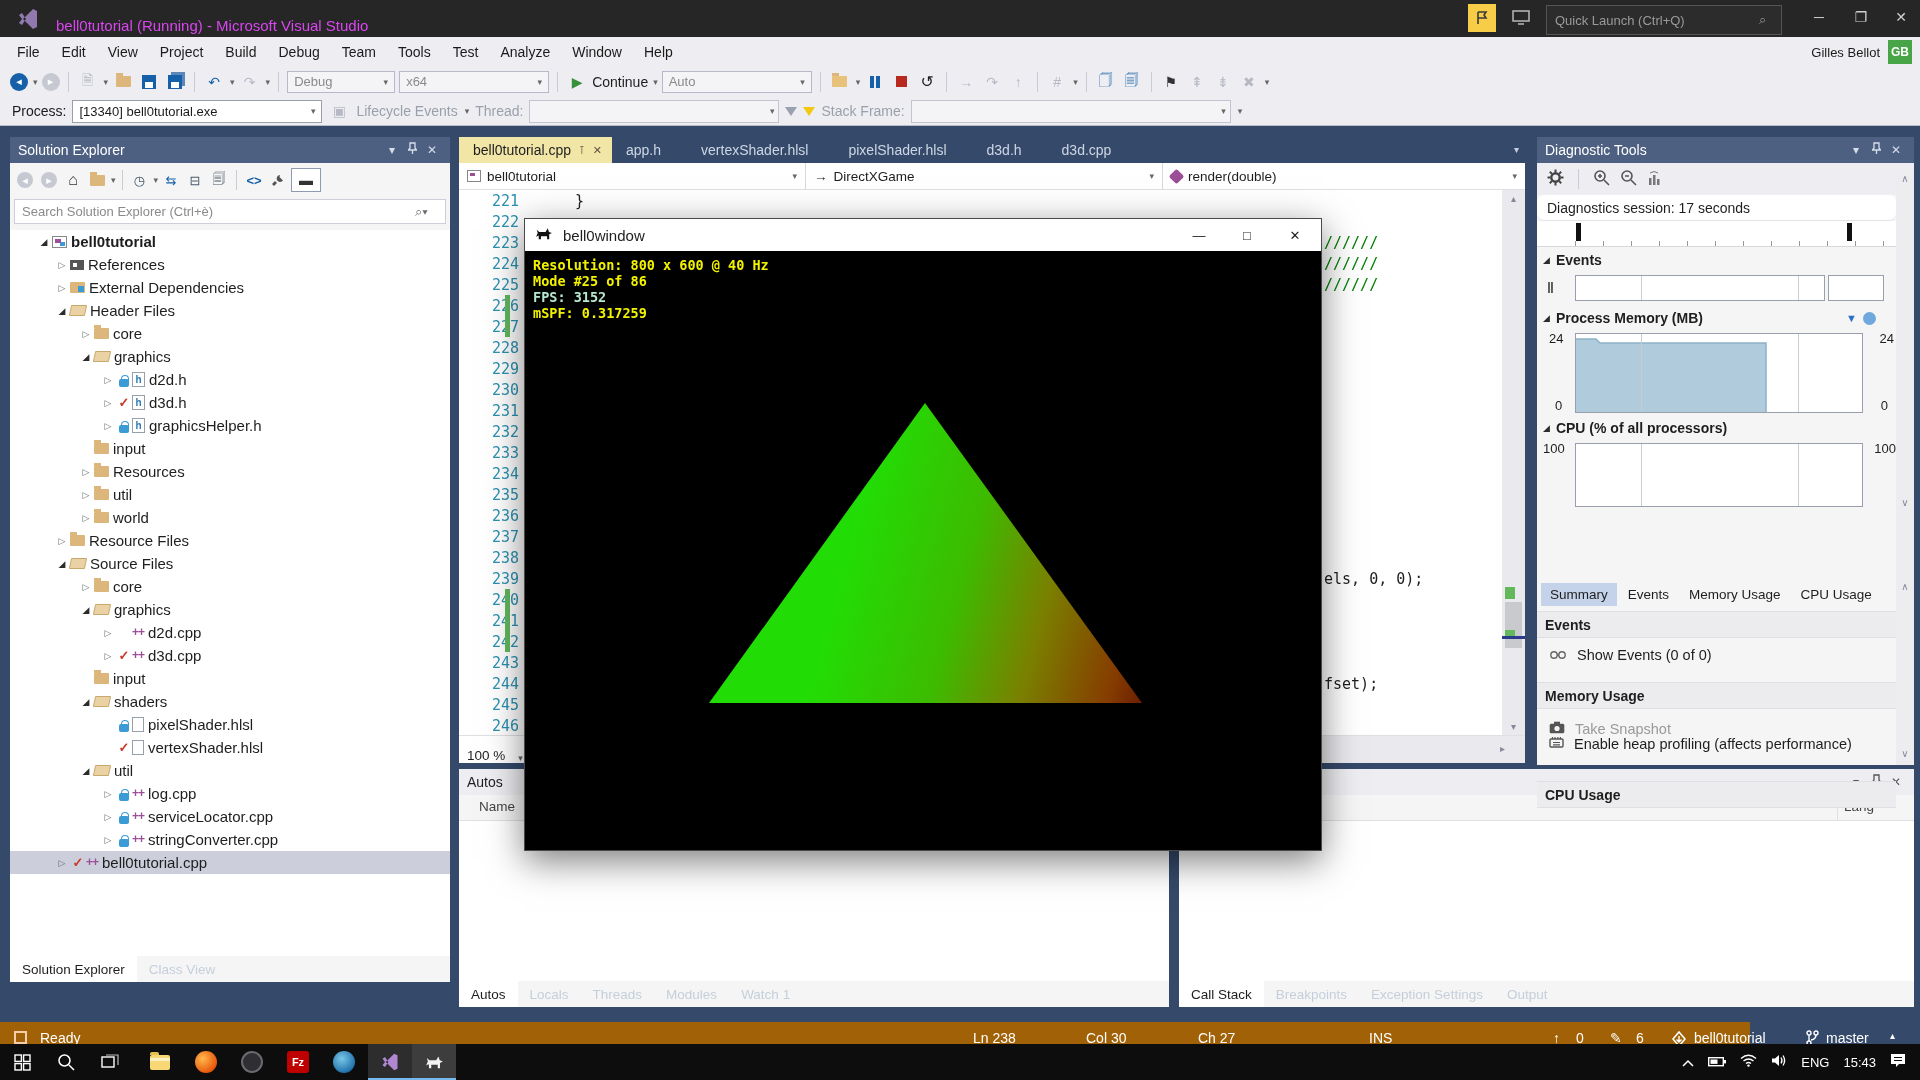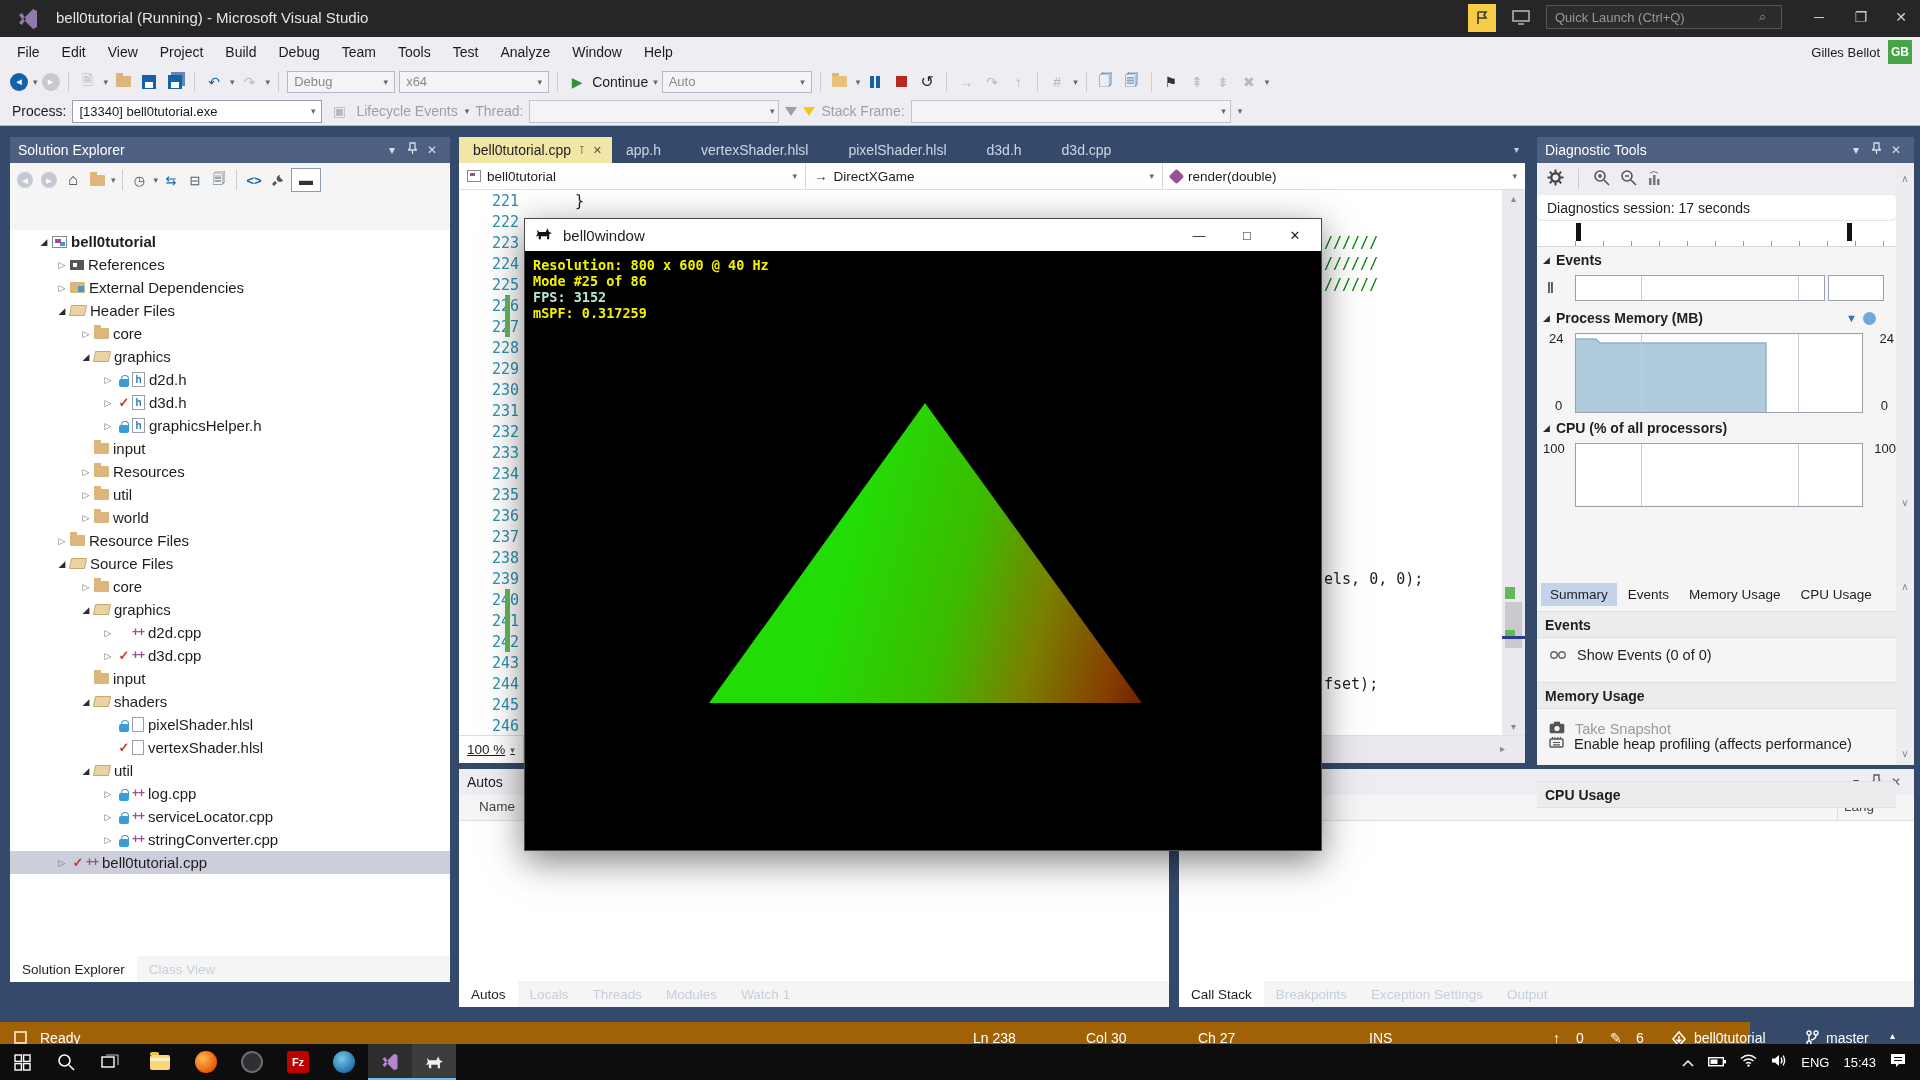--- a/index.html
+++ b/index.html
@@ -2,24 +2,24 @@
 <html><head>
 <meta charset="utf-8">
 <style>
   html,body{margin:0;padding:0;width:1920px;height:1080px;background:#222;font-family:"Liberation Sans",sans-serif;}
   *{box-sizing:border-box;}
   .screen{position:absolute;top:0;left:0;width:1920px;height:1080px;background:#35496A;overflow:hidden;font-size:14px;color:#1e1e1e;}
 
   
   .titlebar{position:absolute;top:0;left:0;width:1920px;height:37px;background:#262626;color:#e6e6e6;}
   .vs-logo{position:absolute;left:16px;top:7px;width:24px;height:24px;}
-  .title-text{position:absolute;left:56px;top:9px;font-size:15px;color:#e5e5e5;}
+  .title-text{position:absolute;left:56px;top:17px;font-size:15px;color:#d946ef;}
   .tb-flag{position:absolute;left:1468px;top:4px;width:28px;height:28px;background:#F7CC46;display:flex;align-items:center;justify-content:center;}
   .tb-feedback{position:absolute;left:1508px;top:6px;width:26px;height:24px;color:#b9b9b9;display:flex;align-items:center;justify-content:center;}
-  .quicklaunch{position:absolute;left:1546px;top:5px;width:236px;height:24px;background:#2c2c2c;border:1px solid #555;display:flex;align-items:center;}
+  .quicklaunch{position:absolute;left:1546px;top:5px;width:236px;height:30px;background:#2c2c2c;border:1px solid #555;display:flex;align-items:center;}
   .quicklaunch input{flex:1;background:transparent;border:none;outline:none;color:#cfcfcf;font-size:13px;padding:0 8px;font-family:"Liberation Sans",sans-serif;}
   .quicklaunch input::placeholder{color:#9a9a9a;}
   .ql-mag{width:22px;color:#9a9a9a;font-size:13px;}
   .winbtn{position:absolute;top:0;width:42px;height:34px;color:#cfcfcf;font-size:14px;display:flex;align-items:center;justify-content:center;}
   .winbtn.min{left:1798px;} .winbtn.max{left:1840px;} .winbtn.close{left:1882px;width:38px;}
 
   
   .menubar{position:absolute;top:37px;left:0;width:1920px;height:29px;background:#EEEEF2;display:flex;align-items:center;padding-left:6px;}
   .menu-item{padding:5px 11px;font-size:14px;color:#1b1b1c;}
   .menu-right{position:absolute;right:8px;top:3px;display:flex;align-items:center;gap:8px;}
@@ -122,21 +122,21 @@
   .code-line .ctext{margin-left:56px;color:#1e1e1e;}
   .gutter-bar{position:absolute;width:5px;background:#63B85C;left:46px;}
   .frag{position:absolute;font-family:"DejaVu Sans Mono",monospace;font-size:15px;white-space:pre;}
   .frag.code{color:#1e1e1e;} .frag.comment{color:#008000;}
   .vscroll{position:absolute;right:0;top:53px;width:23px;bottom:28px;background:#EAEAEE;}
   .vscroll .arr{position:absolute;left:0;width:100%;text-align:center;color:#868999;font-size:10px;}
   .vs-thumb{position:absolute;left:3px;width:17px;background:#C9CACE;}
   .vs-mark{position:absolute;left:3px;width:10px;background:#63B85C;}
   .vs-caretline{position:absolute;left:0;width:100%;height:3px;background:#2B3A8C;}
   .zoomrow{position:absolute;left:0;bottom:0;right:0;height:28px;background:#fff;border-top:1px solid #E0E0E4;display:flex;align-items:center;}
-  .zoomctl{display:flex;align-items:center;gap:4px;padding:0 8px;font-size:13.5px;color:#1e1e1e;border-right:1px solid #D8D8DE;height:100%;text-decoration:underline;}
+  .zoomctl{display:flex;align-items:flex-end;gap:12px;padding:0 8px;font-size:13.5px;color:#1e1e1e;border-right:1px solid #D8D8DE;height:100%;}
   .hscroll{flex:1;height:100%;background:#EAEAEE;position:relative;}
   .hscroll .arr{position:absolute;right:20px;top:7px;color:#868999;font-size:10px;}
 
   
   .autos{left:459px;top:769px;width:710px;height:238px;background:#F5F5F5;}
   .callstack{left:1179px;top:769px;width:735px;height:238px;background:#F5F5F5;}
   .grid-head{height:26px;background:#F5F5F5;border-bottom:1px solid #E0E0E4;position:relative;font-size:13.5px;color:#444;}
   .grid-body{position:absolute;left:0;right:0;top:52px;bottom:26px;background:#fff;}
   .colname{position:absolute;top:4px;}
 
@@ -360,20 +360,24 @@
       <span class="se-ti">🗐</span>
       <span class="tsep"></span>
       <span class="se-ti" style="color:#1560A8;font-weight:bold;">&lt;&gt;</span>
       <span class="se-ti">
           <svg width="14" height="14" viewBox="0 0 14 14">
             <path d="M9 2 a3.5 3.5 0 1 0 3 5.5 L8.5 4 Z M4 8 l-3 3 2 2 3-3" fill="#555"></path>
           </svg>
         </span>
       <span class="se-pressed">▬</span>
     </div>
+    <div class="se-search">
+      <input placeholder="Search Solution Explorer (Ctrl+è)" style="">
+      <span class="se-mag">⌕▾</span>
+    </div>
     <div class="se-tree" id="se-tree">
         <div class="tree-row" style="padding-left: 26px;">
           <span class="ar exp">◢</span>
           <span class="ic ic-project"></span>
           <span class="lbl bold">bell0tutorial</span>
         </div>
         <div class="tree-row" style="padding-left: 44px;">
           <span class="ar">▷</span>
           <span class="ic ic-references"></span>
           <span class="lbl">References</span>

